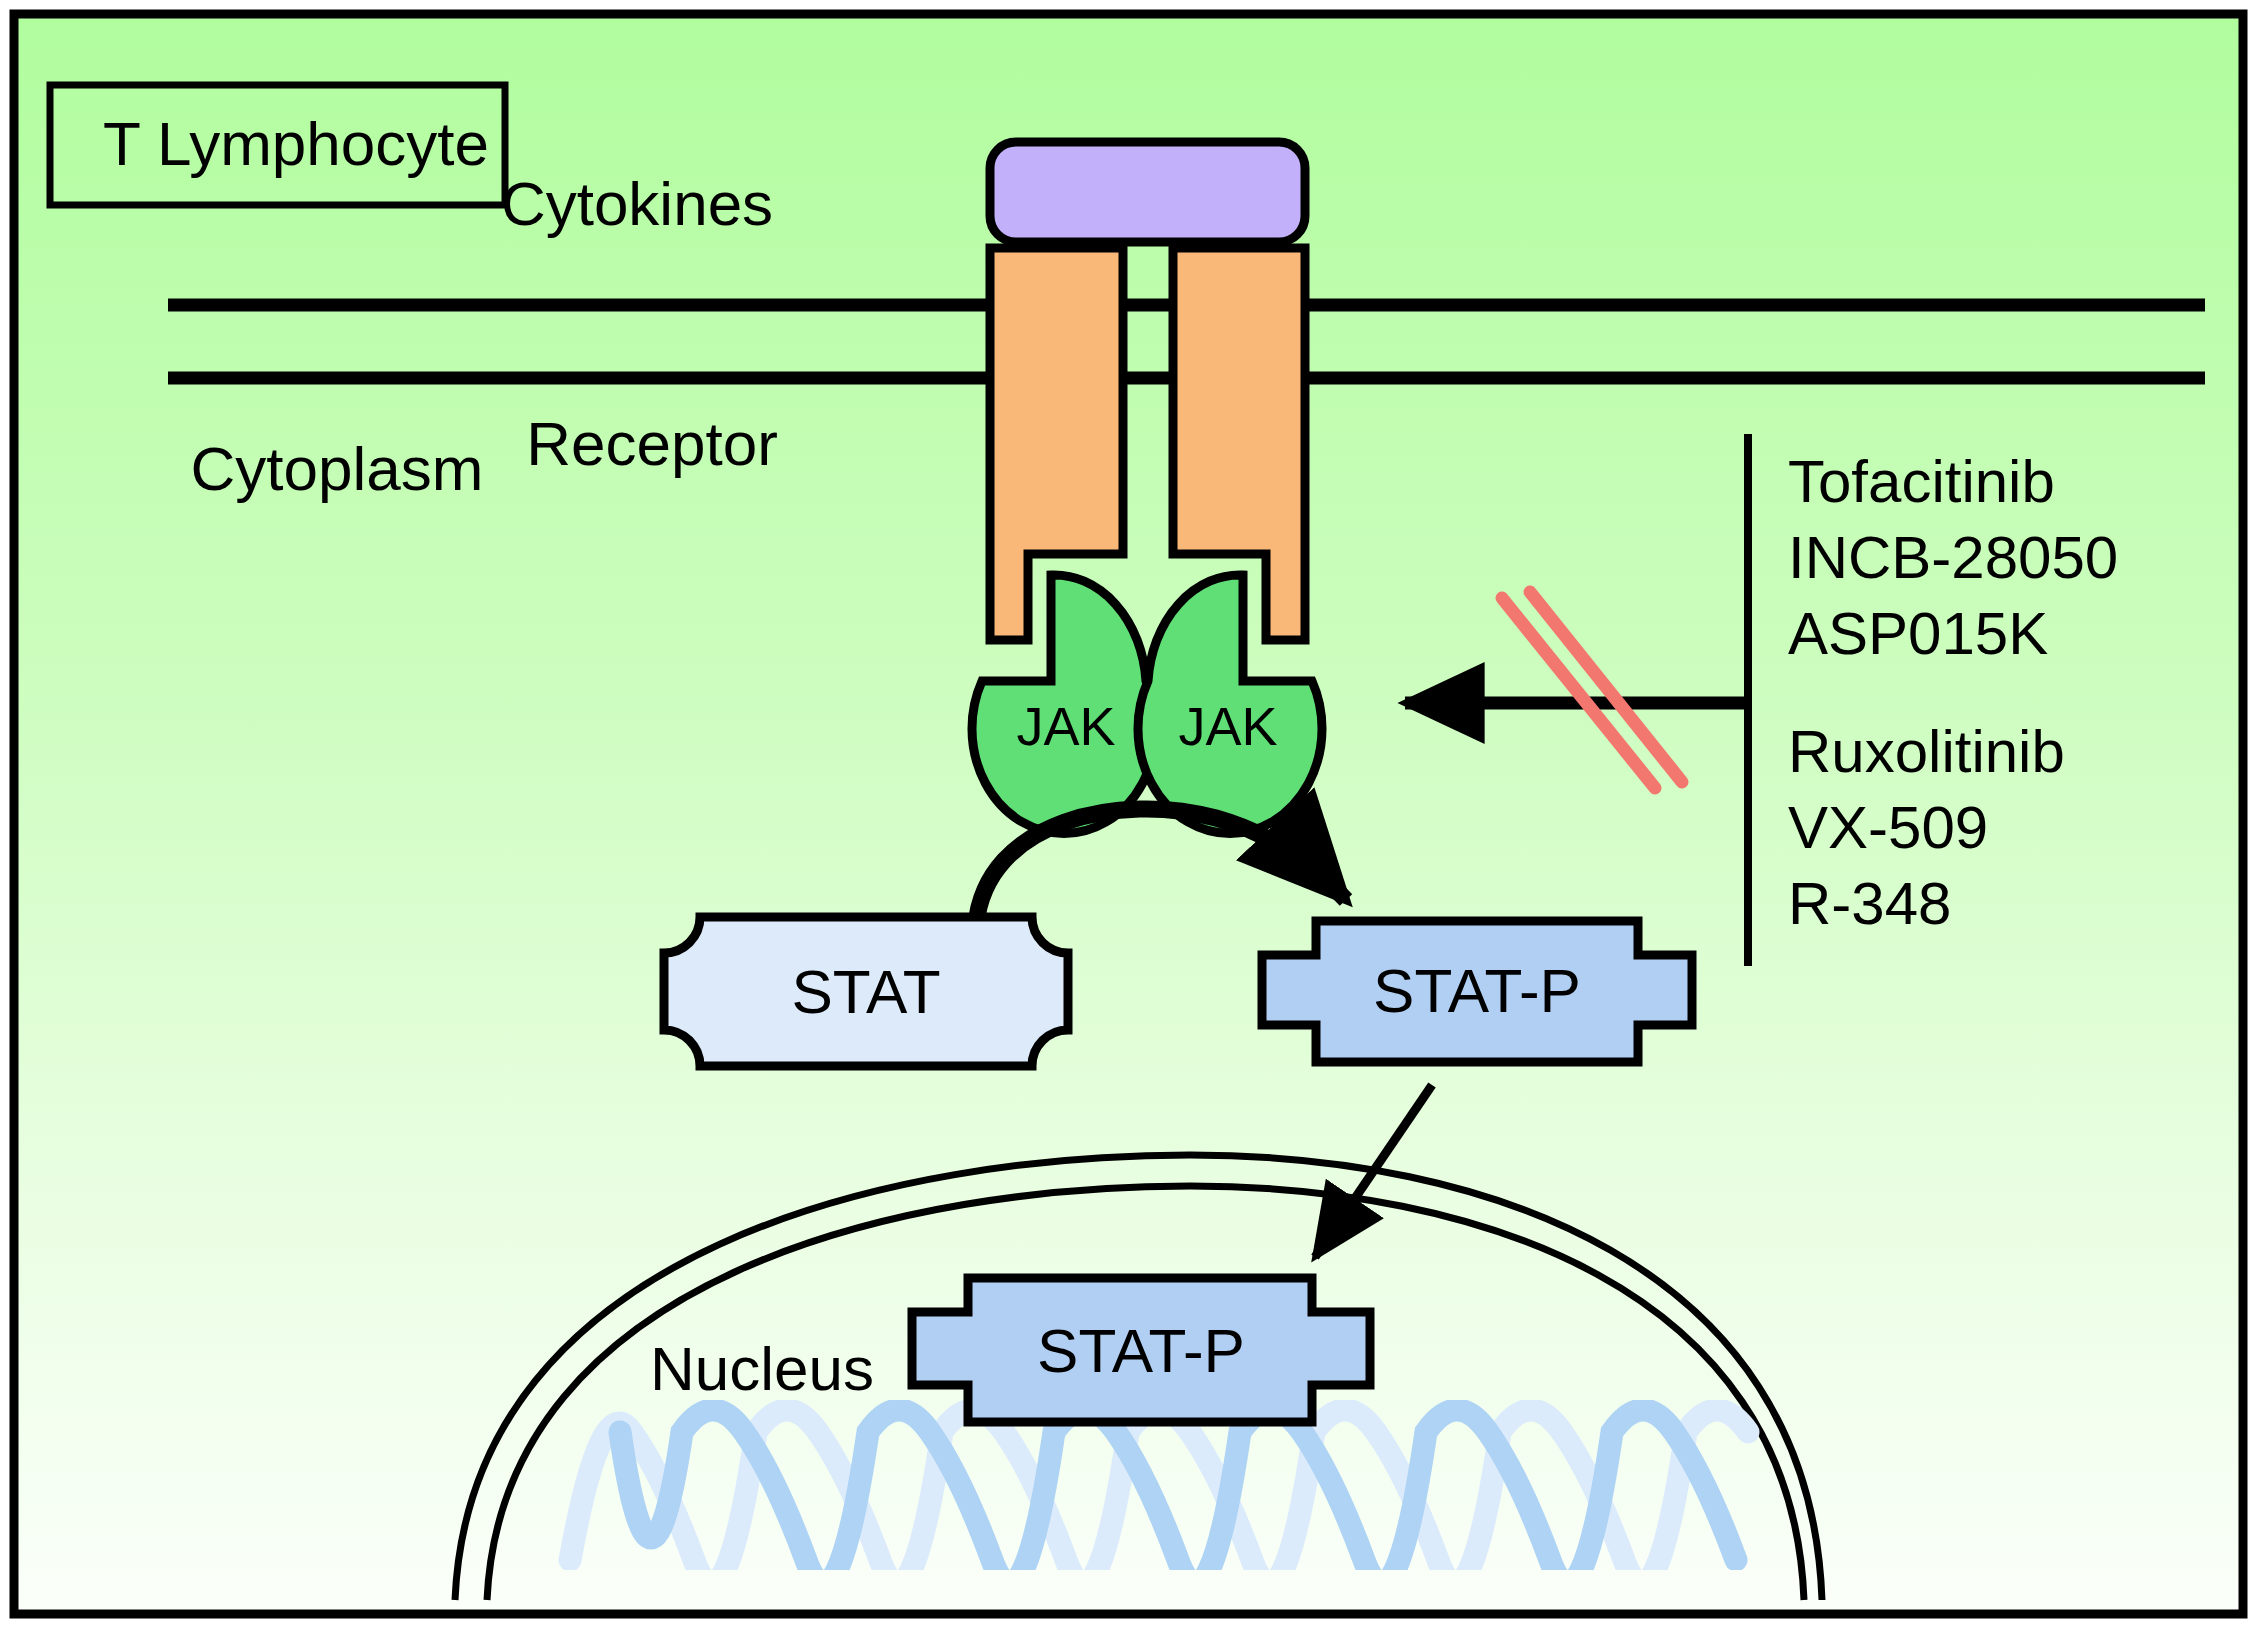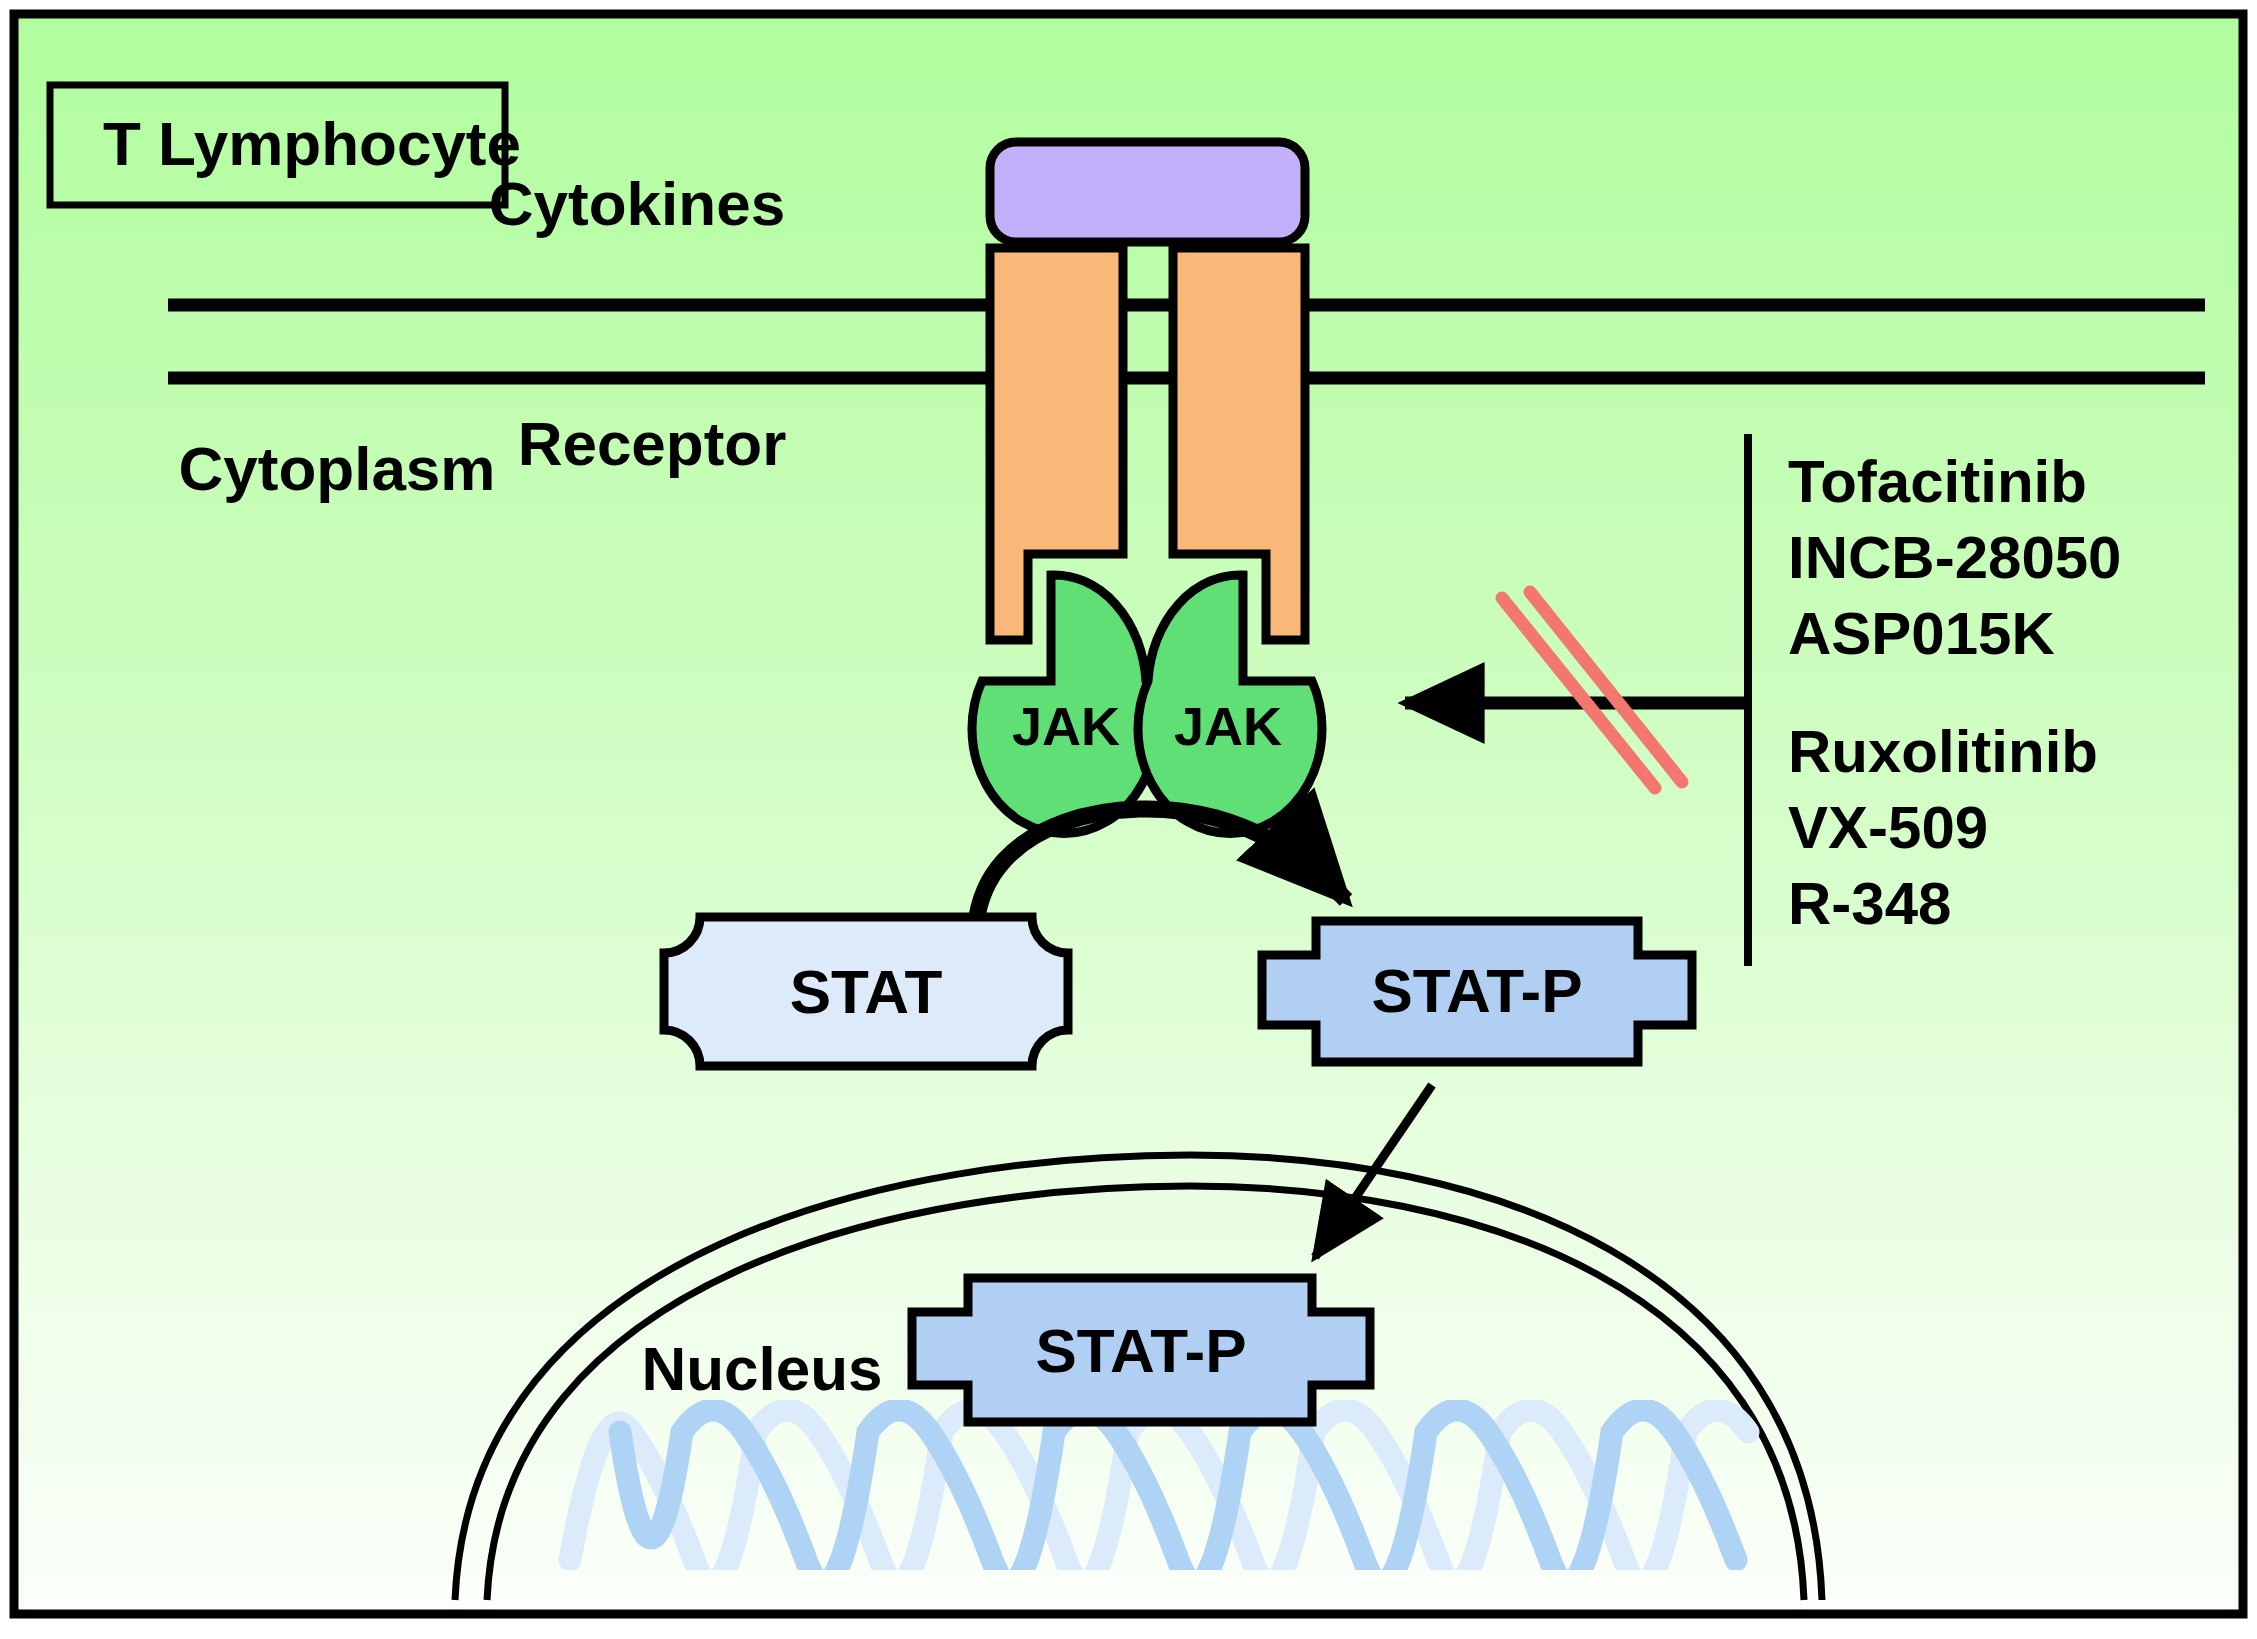--- a/index.html
+++ b/index.html
@@ -12,21 +12,20 @@
     width: 2257px;
     height: 1639px;
     font-family: "Liberation Sans", sans-serif;
     overflow: hidden;
   }
   #figure {
     position: relative;
     width: 2257px;
     height: 1639px;
     background: #ffffff;
-    font-weight: bold;
   }
   #figure-svg {
     position: absolute;
     left: 0;
     top: 0;
     width: 2257px;
     height: 1639px;
     display: block;
   }
   .dtext {

